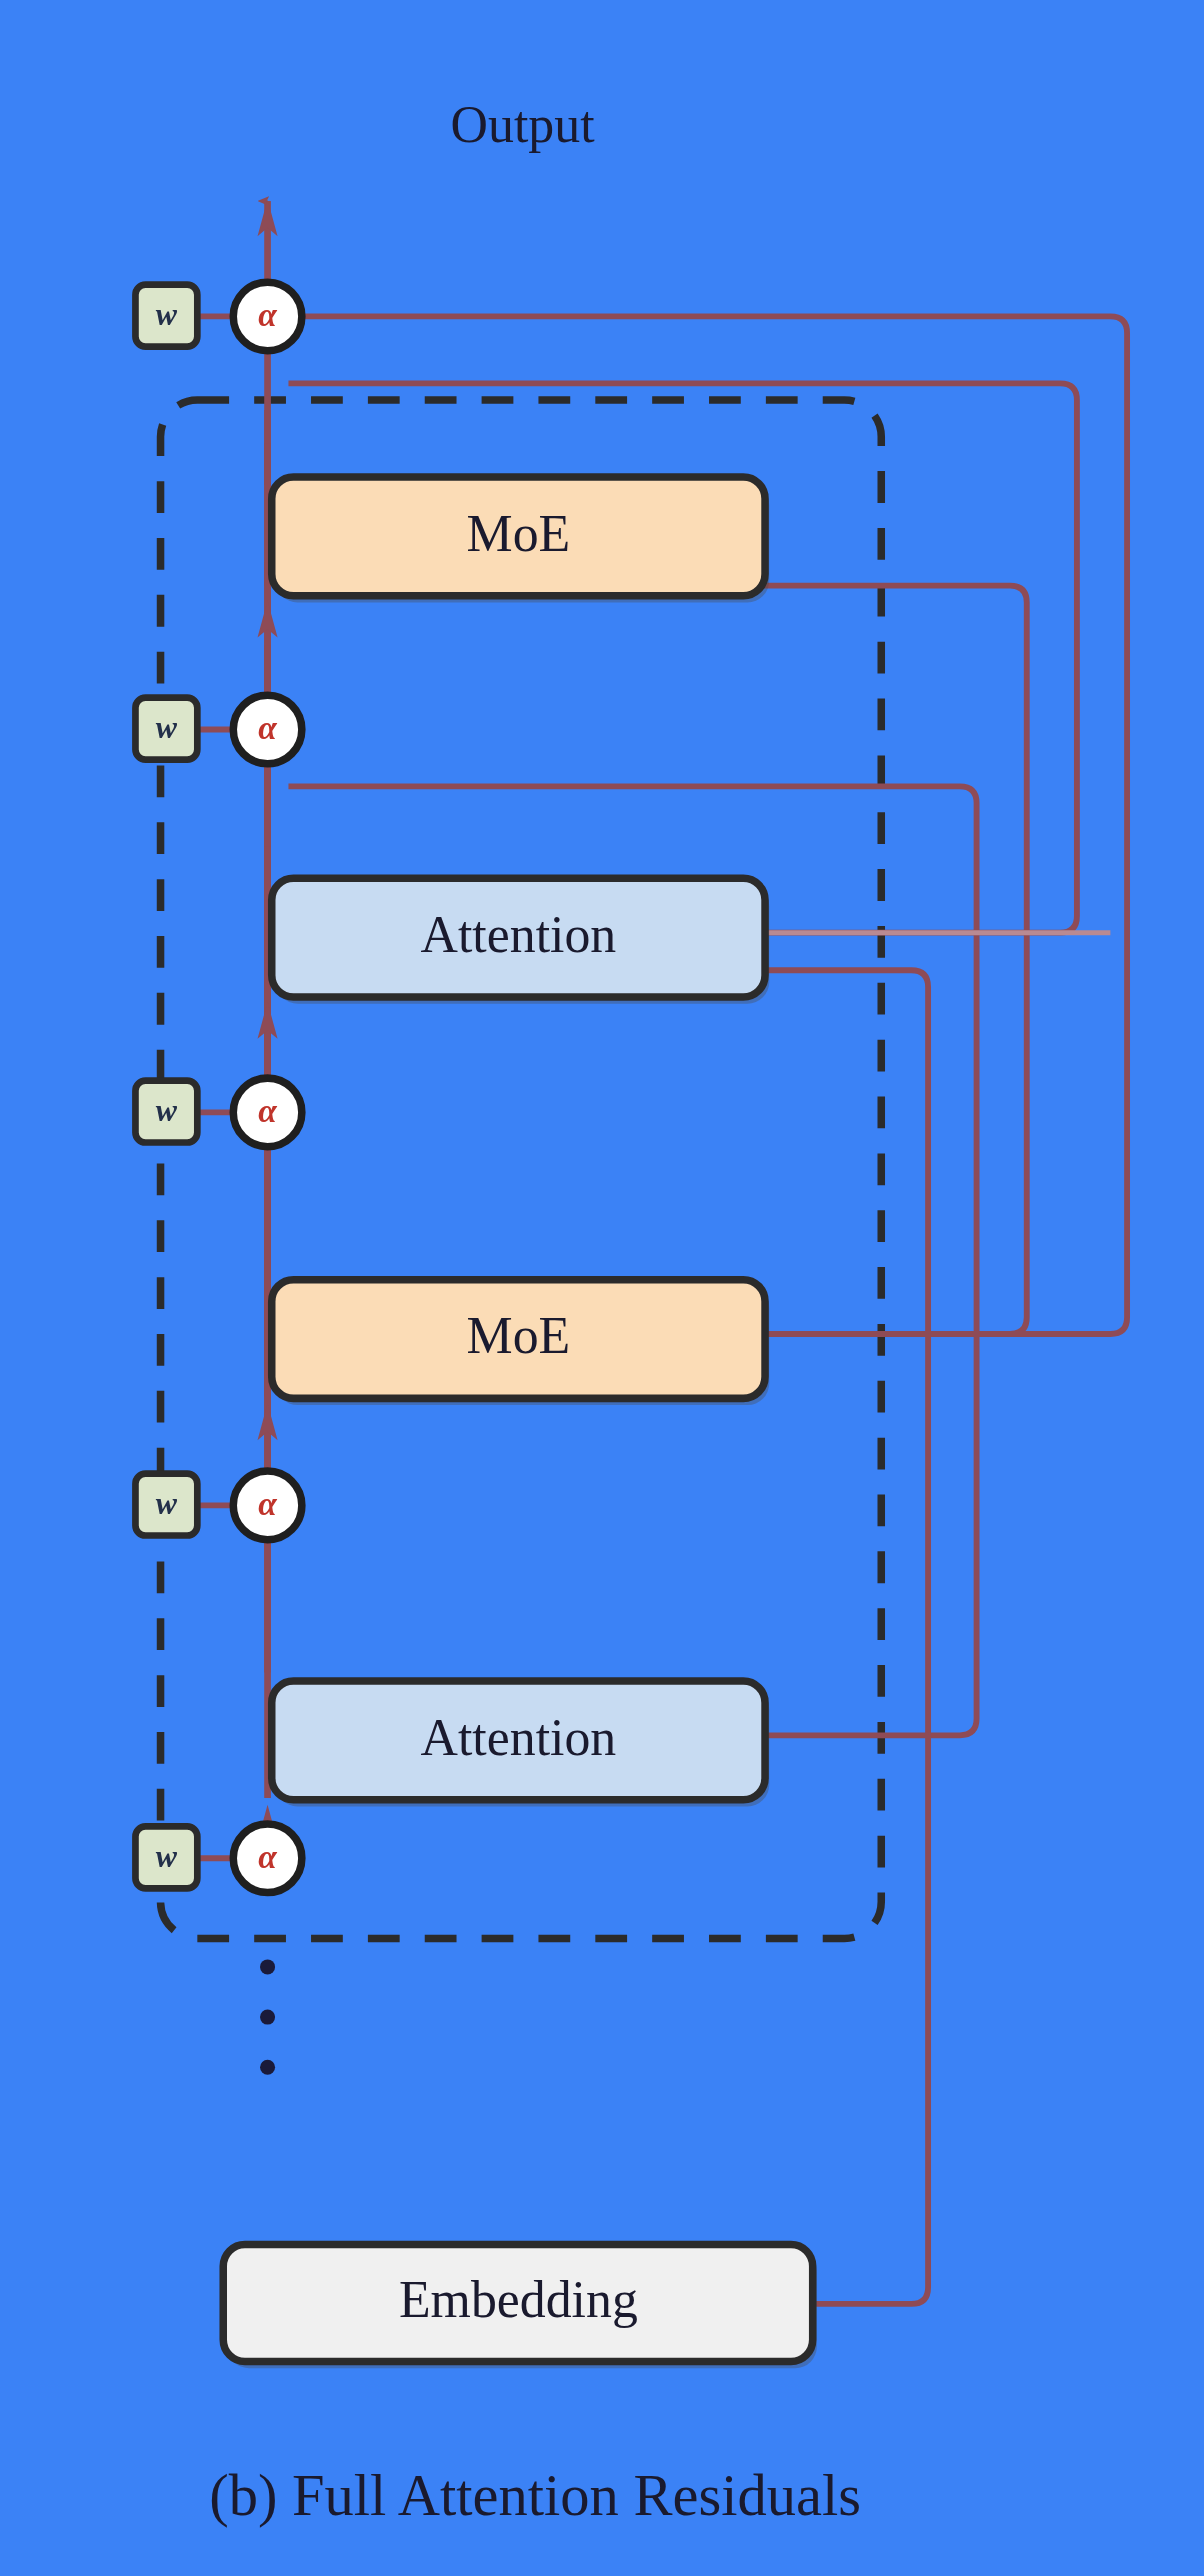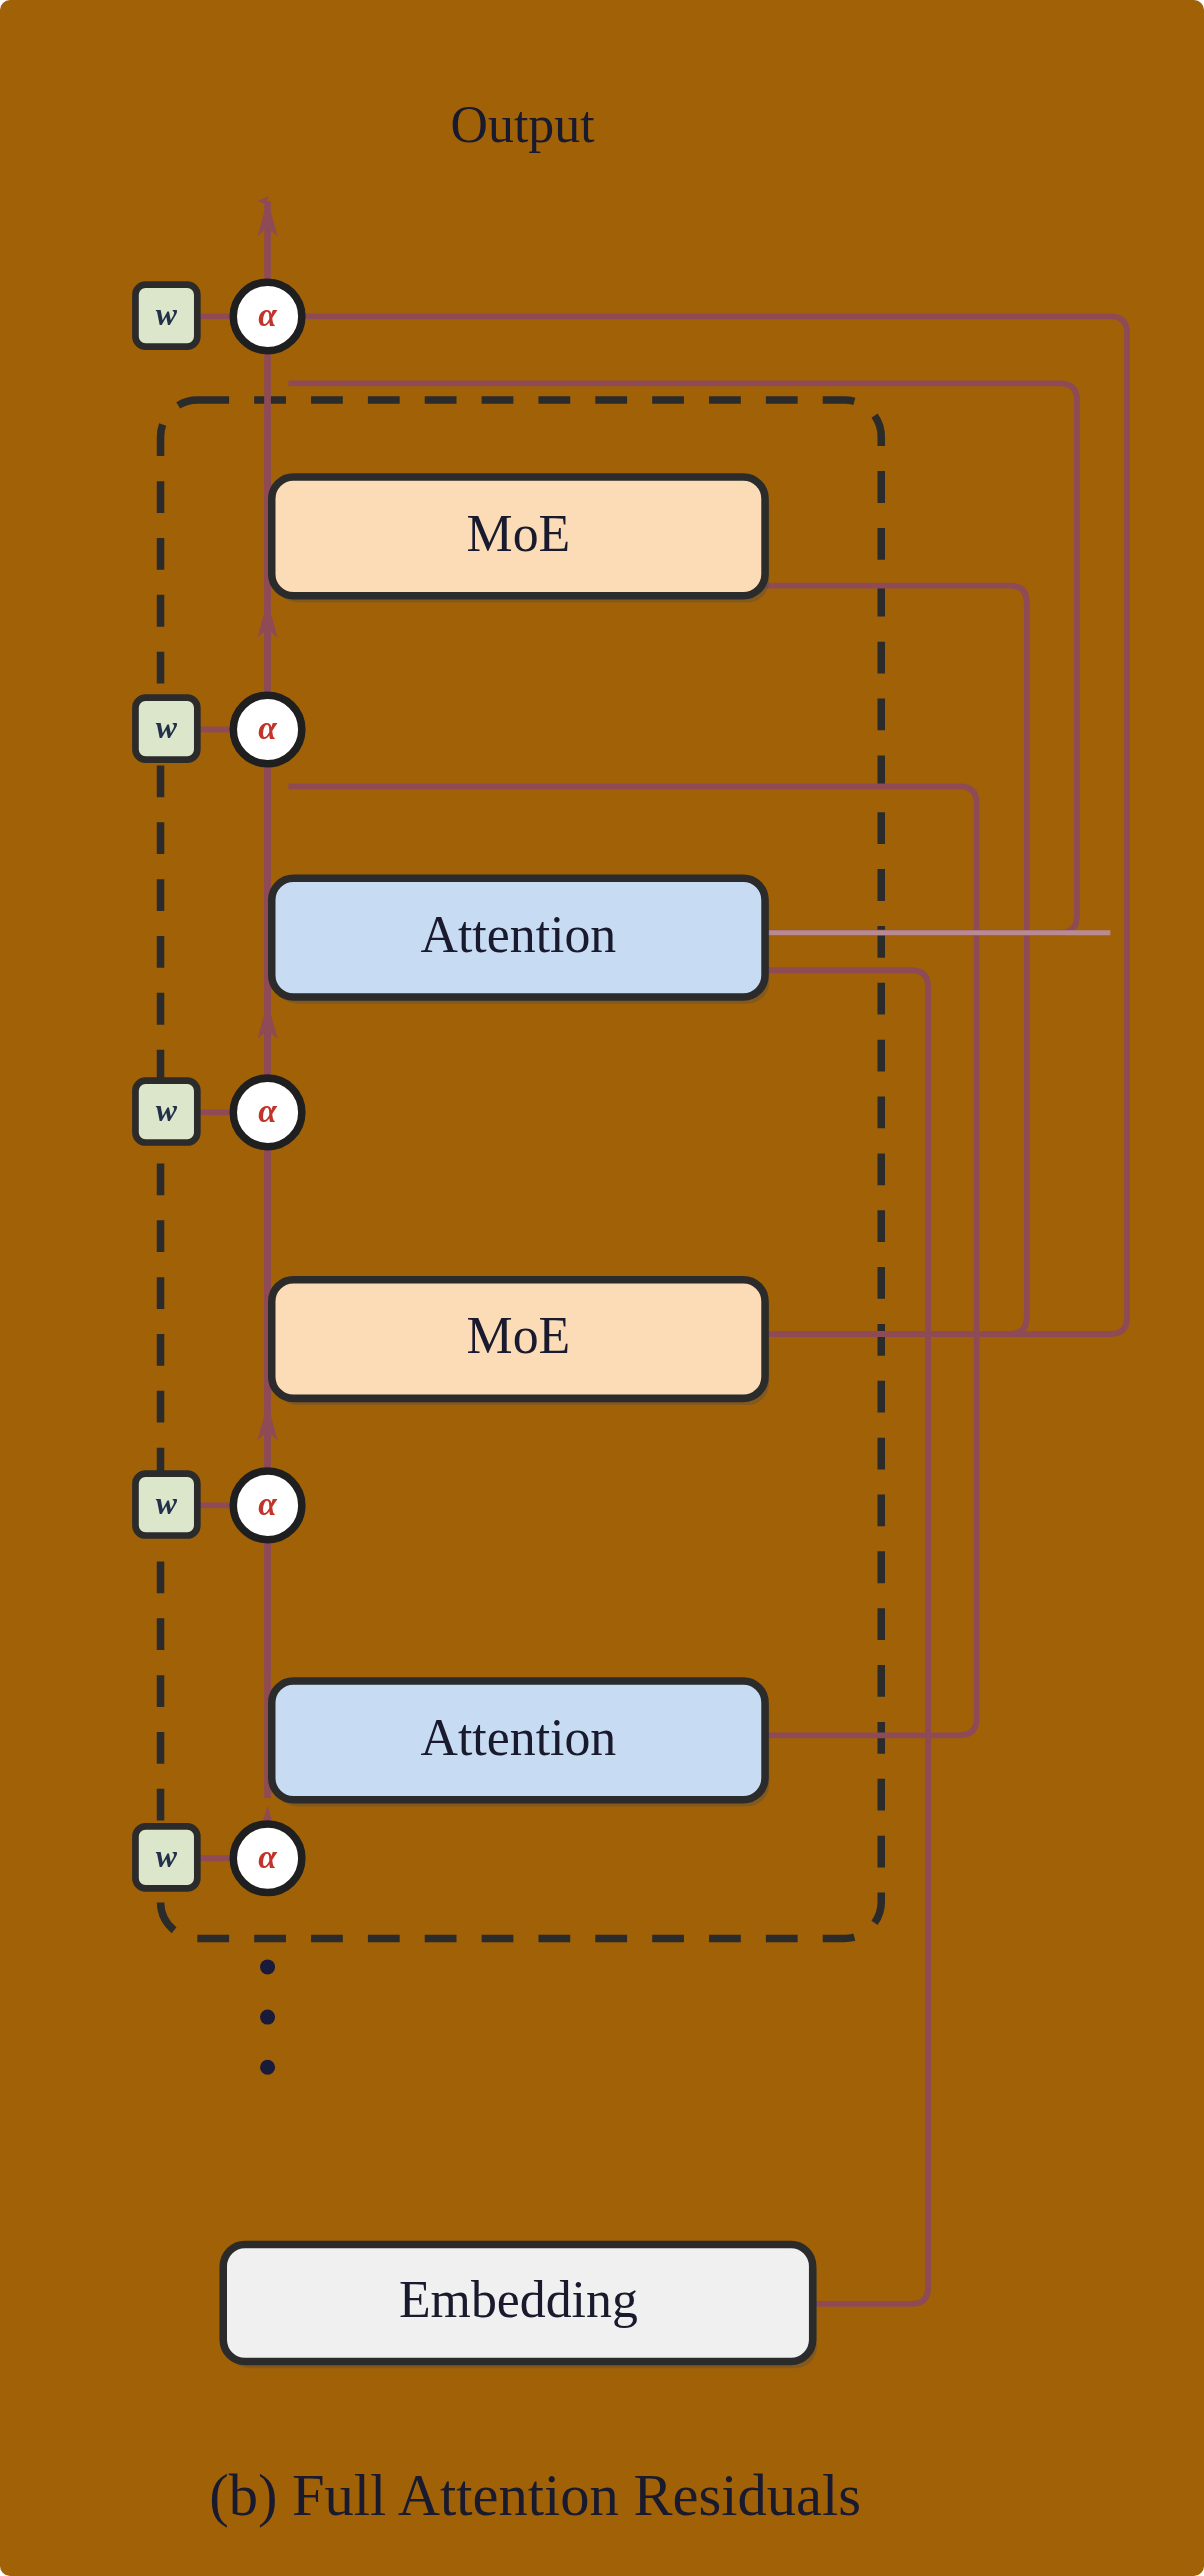--- a/index.html
+++ b/index.html
@@ -10,22 +10,21 @@
   body {
     width: 1204px;
     height: 2576px;
     font-family: "Liberation Serif", "DejaVu Serif", serif;
     overflow: hidden;
   }
   #figure-root {
     position: relative;
     width: 1204px;
     height: 2576px;
-    background: #a16207;
-    border-radius: 10px;
+    background: #3b82f6;
   }
   #diagram-svg {
     position: absolute;
     top: 0;
     left: 0;
     width: 1204px;
     height: 2576px;
     display: block;
   }
   .blk-label {

